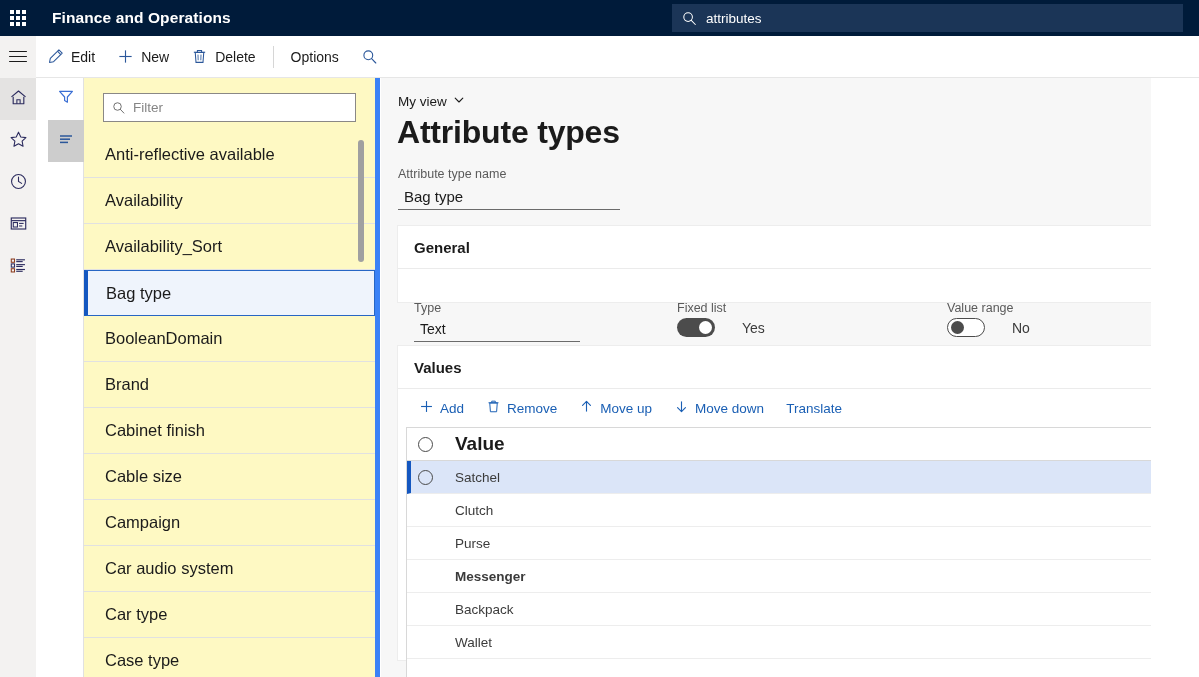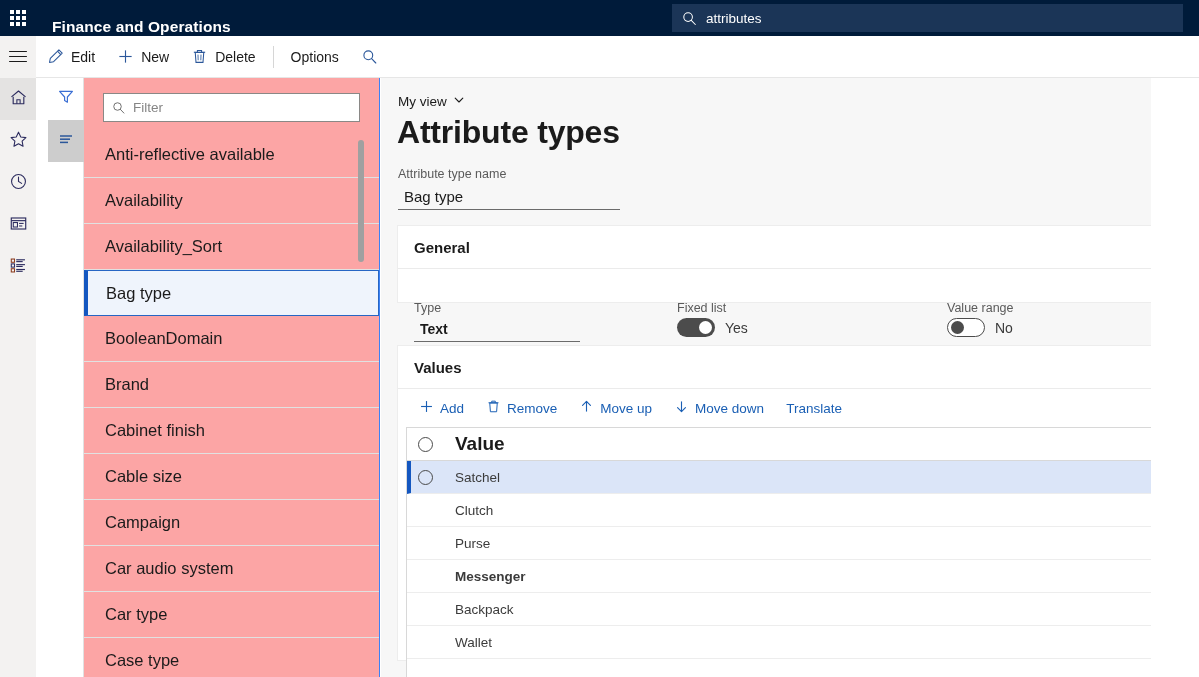--- a/index.html
+++ b/index.html
@@ -9,21 +9,21 @@
     font-family: "Liberation Sans", sans-serif;
     background: #ffffff;
   }
   body { position: relative; }
 
   
   #appbar {
     position: absolute; left: 0; top: 0;
     width: 1199px; height: 36px;
     background: #001b3a;
-    display: flex; align-items: flex-end;
+    display: flex; align-items: center;
   }
   #waffle {
     width: 36px; height: 36px;
     display: flex; align-items: center; justify-content: center;
     cursor: pointer; flex: 0 0 36px;
   }
   #waffle .grid {
     display: grid;
     grid-template-columns: repeat(3, 4px);
     grid-template-rows: repeat(3, 4px);
@@ -104,22 +104,22 @@
     width: 36px; height: 42px;
     display: flex; align-items: center; justify-content: center;
     cursor: pointer;
   }
   .licon.active { background: #cdcdcd; }
 
   
   #listpanel {
     position: absolute; left: 84px; top: 78px;
     width: 296px; height: 599px;
-    background: #fca5a5;
-    border-right: 1px solid #3b82f6;
+    background: #fef9c3;
+    border-right: 5px solid #3b82f6;
     overflow: hidden;
   }
   #filterwrap { padding: 15px 19px 10px 19px; }
   #filterbox {
     height: 29px; border: 1px solid #8a8886; background: #ffffff;
     display: flex; align-items: center; padding: 0 8px;
   }
   #filterbox .mag { margin-right: 7px; display:flex; }
   #filterbox input {
     border: none; outline: none; width: 100%;
@@ -189,23 +189,22 @@
   #card-general { top: 147px; height: 78px; }
   #gen-body { display: flex; padding: 8px 0 0 0; position: relative; height: 34px; }
   .field { position: absolute; margin-top: 28px; }
   .field-label { font-size: 12.5px; color: #5a5a5a; margin-bottom: 2px; }
   #type-input {
     width: 166px; height: 25px;
     border: none; border-bottom: 1px solid #6b6b6b;
     background: transparent; outline: none;
     font-size: 14px; color: #1b1b1b; padding-left: 6px;
     font-family: "Liberation Sans", sans-serif;
-    font-weight: bold;
-  }
-  .toggle-row { display: flex; align-items: center; gap: 10px; margin-top: 3px; }
+  }
+  .toggle-row { display: flex; align-items: center; gap: 27px; margin-top: 3px; }
   .toggle {
     width: 38px; height: 19px; border-radius: 10px;
     position: relative; cursor: pointer; flex: 0 0 38px;
   }
   .toggle.on { background: #4c4c4c; }
   .toggle.off { background: #ffffff; border: 1px solid #4c4c4c; }
   .toggle .knob {
     position: absolute; width: 13px; height: 13px; border-radius: 50%;
     top: 3px;
   }

